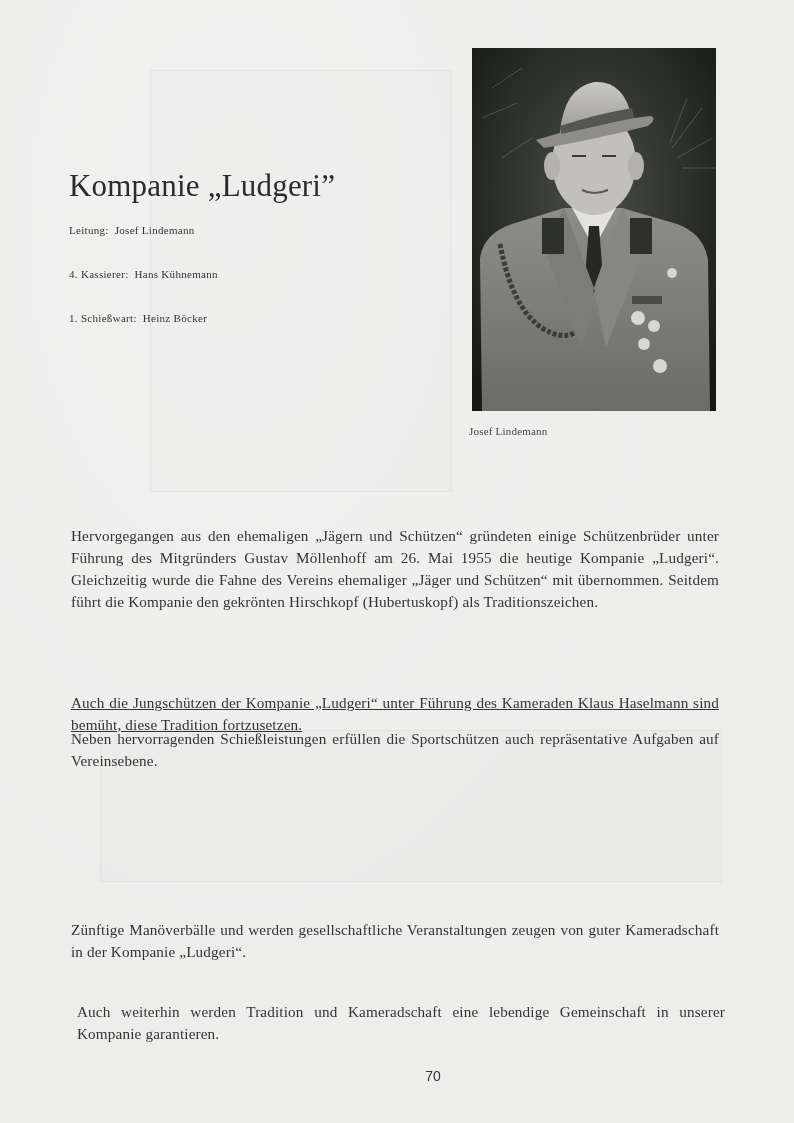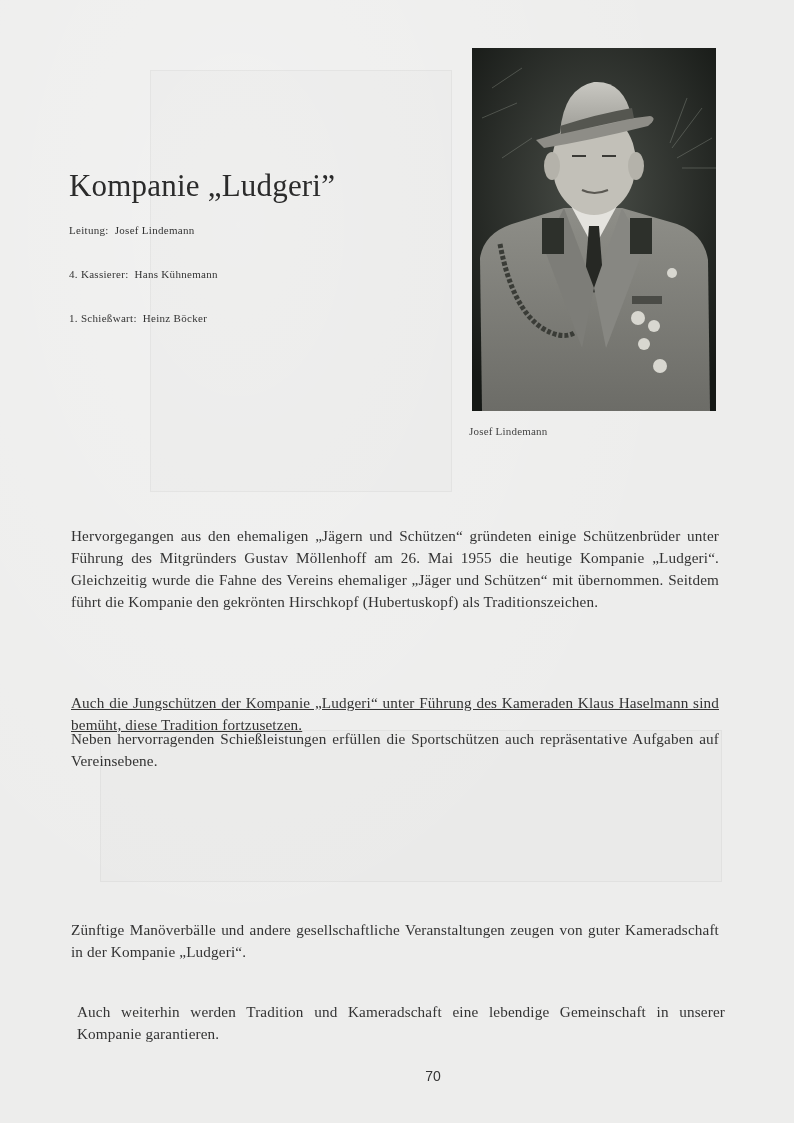--- a/index.html
+++ b/index.html
@@ -167,17 +167,17 @@
       <path d="M88 84 Q92 40 122 34 Q152 32 160 70 Q125 80 88 84 Z" fill="url(#hat)"></path>
       <path d="M88 78 Q125 66 160 60 L162 70 Q125 78 89 86 Z" fill="#555650"></path>
     </svg>
   </div>
 
   <div class="caption">Josef Lindemann</div>
 
   <p class="body-text" style="top:525px;margin:0;">Hervorgegangen aus den ehemaligen „Jägern und Schützen“ gründeten einige Schützenbrüder unter Führung des Mitgründers Gustav Möllenhoff am 26. Mai 1955 die heutige Kompanie „Ludgeri“. Gleichzeitig wurde die Fahne des Vereins ehemaliger „Jäger und Schützen“ mit übernommen. Seitdem führt die Kompanie den gekrönten Hirschkopf (Hubertuskopf) als Traditionszeichen.</p>
   <p class="body-text" style="top:692px;margin:0;text-decoration:underline;">Auch die Jungschützen der Kompanie „Ludgeri“ unter Führung des Kameraden Klaus Haselmann sind bemüht, diese Tradition fortzusetzen.</p>
   <p class="body-text" style="top:728px;margin:0;">Neben hervorragenden Schießleistungen erfüllen die Sportschützen auch repräsentative Aufgaben auf Vereinsebene.</p>
-  <p class="body-text" style="top:919px;margin:0;">Zünftige Manöverbälle und andere gesellschaftliche Veranstaltungen zeugen von guter Kameradschaft in der Kompanie „Ludgeri“.</p>
+  <p class="body-text" style="top:919px;margin:0;">Zünftige Manöverbälle und werden gesellschaftliche Veranstaltungen zeugen von guter Kameradschaft in der Kompanie „Ludgeri“.</p>
   <p class="body-text" style="top:995px;margin:6px;">Auch weiterhin werden Tradition und Kameradschaft eine lebendige Gemeinschaft in unserer Kompanie garantieren.</p>
 
   <div class="page-number">70</div>
 </div>
 
 </body></html>

